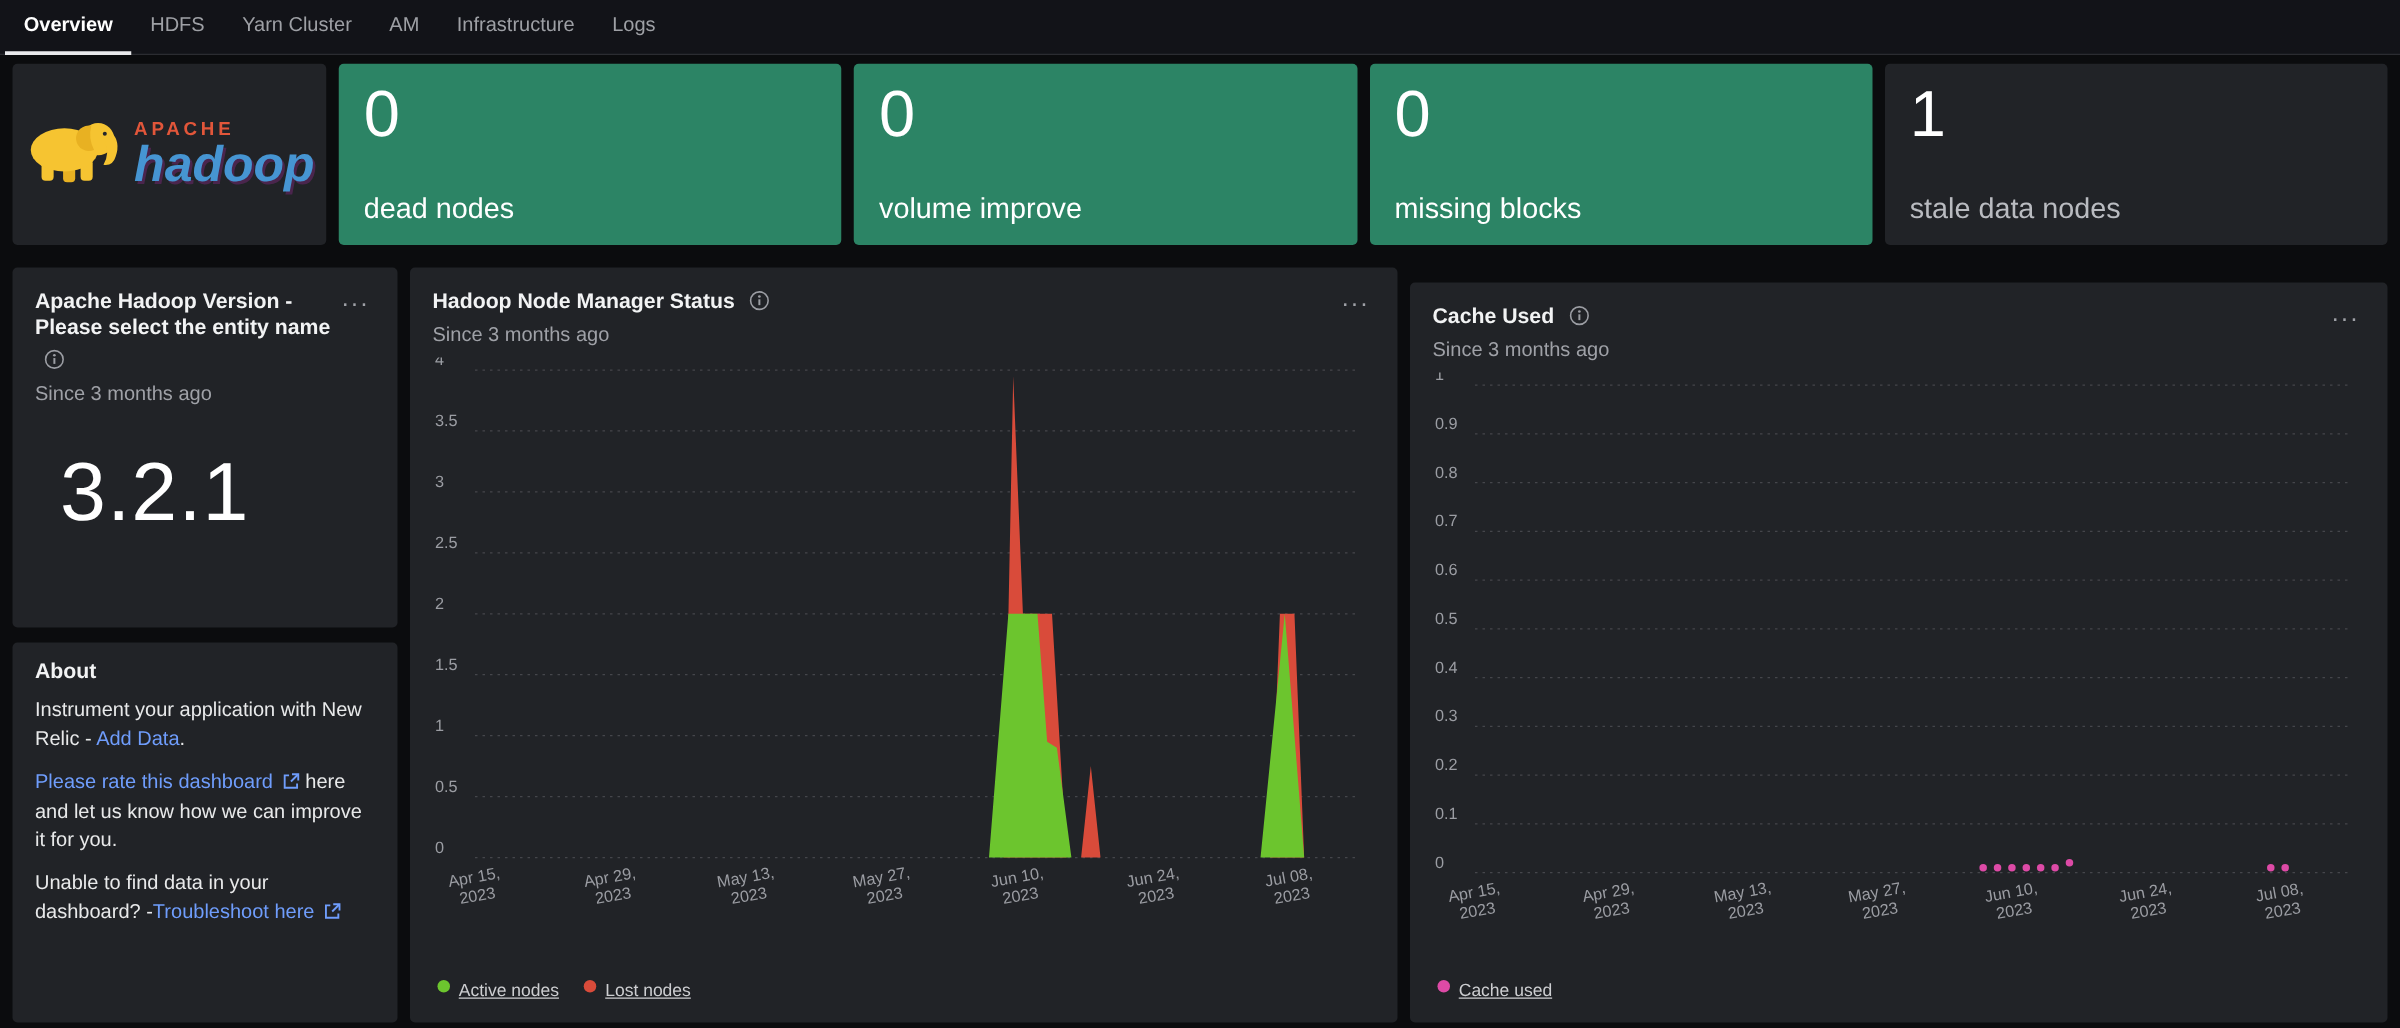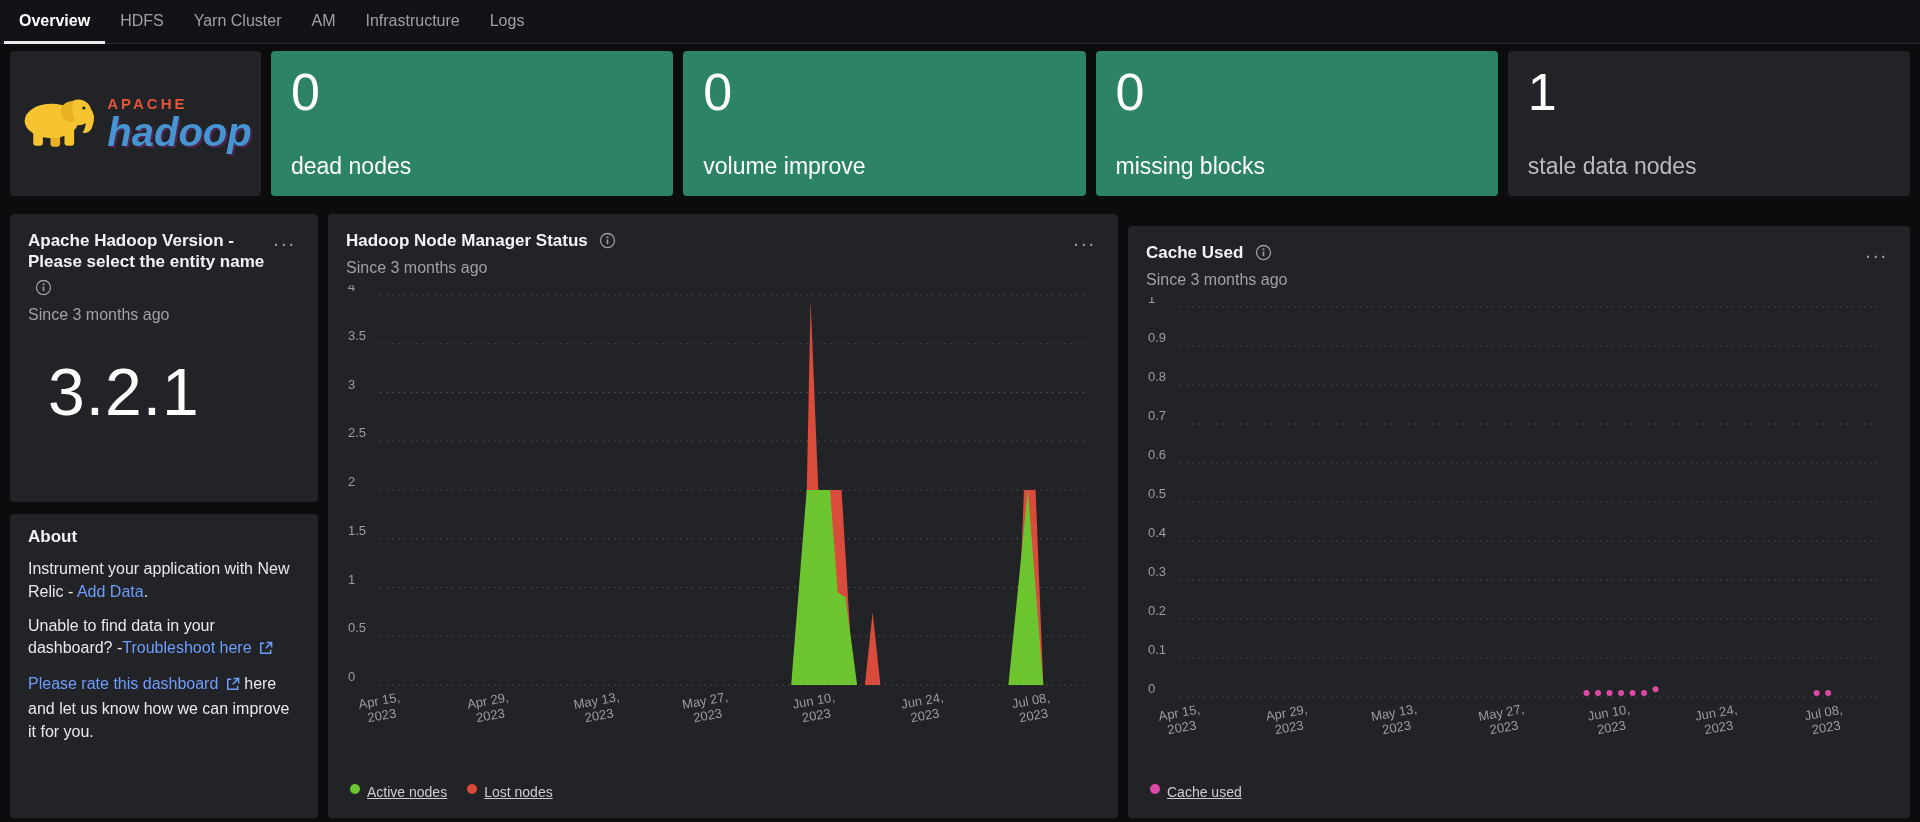--- a/index.html
+++ b/index.html
@@ -148,38 +148,38 @@
       <div class="card-sub">Since 3 months ago</div>
       <div class="version-value">3.2.1</div>
     </div>
 
     <div class="card about-card">
       <div class="card-title">About</div>
       <p>
         <span>Instrument your application with New Relic - </span><a class="link">Add Data</a><span>.</span>
       </p>
       <p>
-        <span>Unable to find data in your dashboard? -</span><a class="link">Troubleshoot here</a>
-        <span class="ext-icon">
-          <svg width="14" height="14" viewBox="0 0 12 12">
-              <path d="M4.5 2H1.5v8.5H10V7.5" fill="none" stroke="#6f9dfc" stroke-width="1.3"></path>
-              <path d="M6.5 1.2h4.3v4.3" fill="none" stroke="#6f9dfc" stroke-width="1.3"></path>
-              <path d="M10.6 1.4L5.8 6.2" fill="none" stroke="#6f9dfc" stroke-width="1.3"></path>
-            </svg>
-        </span>
-      </p>
-      <p>
         <a class="link">Please rate this dashboard</a>
         <span class="ext-icon">
           <svg width="14" height="14" viewBox="0 0 12 12">
               <path d="M4.5 2H1.5v8.5H10V7.5" fill="none" stroke="#6f9dfc" stroke-width="1.3"></path>
               <path d="M6.5 1.2h4.3v4.3" fill="none" stroke="#6f9dfc" stroke-width="1.3"></path>
               <path d="M10.6 1.4L5.8 6.2" fill="none" stroke="#6f9dfc" stroke-width="1.3"></path>
             </svg>
         </span><span> here and let us know how we can improve it for you.</span>
+      </p>
+      <p>
+        <span>Unable to find data in your dashboard? -</span><a class="link">Troubleshoot here</a>
+        <span class="ext-icon">
+          <svg width="14" height="14" viewBox="0 0 12 12">
+              <path d="M4.5 2H1.5v8.5H10V7.5" fill="none" stroke="#6f9dfc" stroke-width="1.3"></path>
+              <path d="M6.5 1.2h4.3v4.3" fill="none" stroke="#6f9dfc" stroke-width="1.3"></path>
+              <path d="M10.6 1.4L5.8 6.2" fill="none" stroke="#6f9dfc" stroke-width="1.3"></path>
+            </svg>
+        </span>
       </p>
     </div>
   </div>
 
   <div class="card chart-card chart-mid">
     <div class="card-head">
       <div>
         <div>
           <span class="card-title">Hadoop Node Manager Status</span>
           <span class="info-icon">

